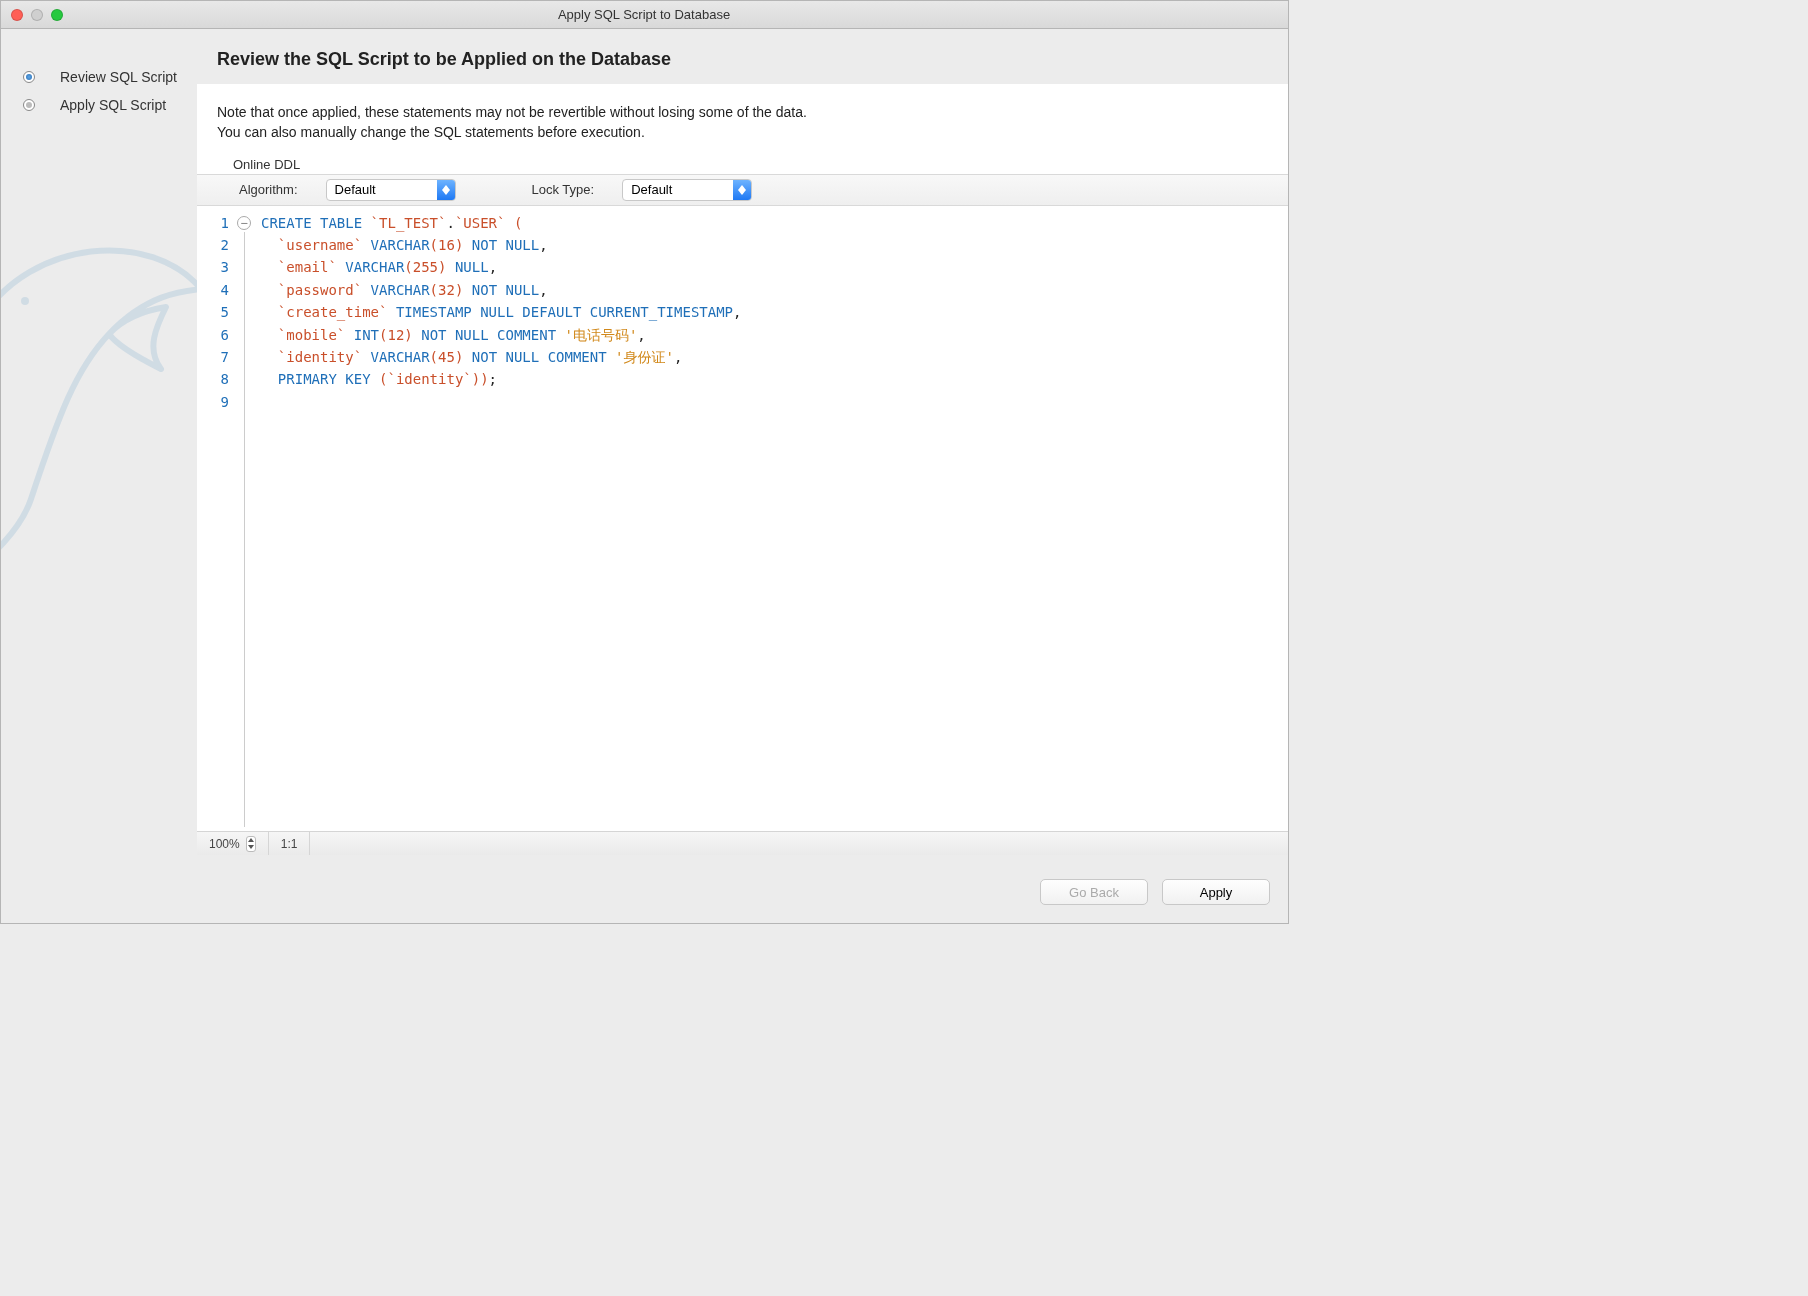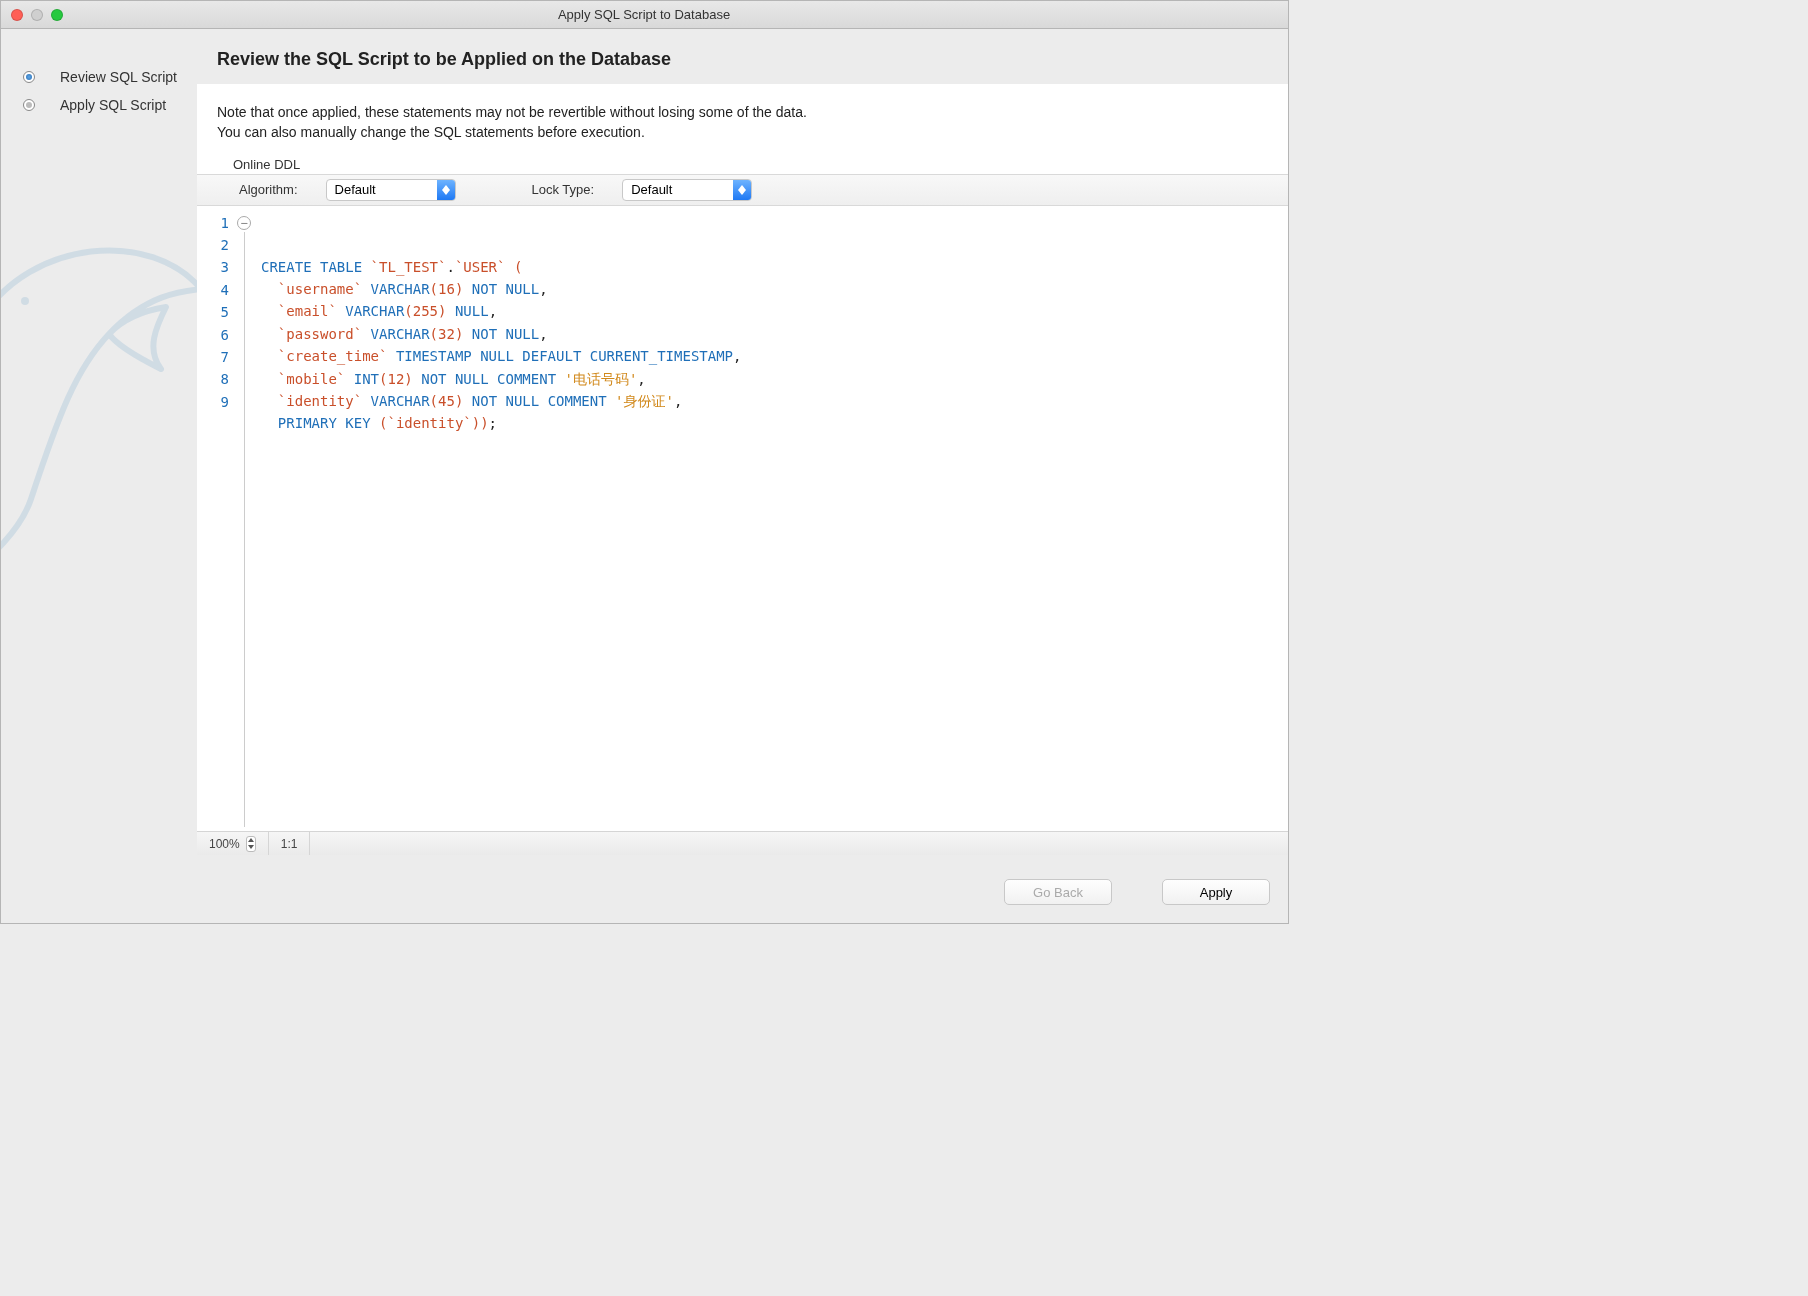--- a/index.html
+++ b/index.html
@@ -175,21 +175,21 @@
       font-size: 12px; color: #888; line-height: 1; background: #fff;
       position: relative; top: 2px; left: 0;
     }
     .fold-line {
       border-left: 1px solid #ccc;
       margin-left: 7px;
       height: calc(100% - 24px);
       position: absolute;
       top: 20px;
     }
-    .code { flex: 1; padding-left: 4px; padding-right: 18px; white-space: pre; margin-top: 44px; }
+    .code { flex: 1; padding-left: 4px; padding-right: 18px; white-space: pre; }
     .kw { color: #1f6fb8; }
     .ident { color: #c94f2a; }
     .num { color: #c94f2a; }
     .paren { color: #c94f2a; }
     .str { color: #d1881a; }
     .plain { color: #222; }
     .statusbar {
       height: 24px;
       background: linear-gradient(#f6f6f6, #eaeaea);
       border-top: 1px solid #d5d5d5;
@@ -220,21 +220,20 @@
       gap: 14px;
     }
     .btn {
       min-width: 108px;
       height: 26px;
       border-radius: 5px;
       border: 1px solid #c8c8c8;
       background: linear-gradient(#fefefe, #f1f1f1);
       font-size: 13px;
       cursor: pointer;
-      margin-left: 36px;
     }
     .btn:disabled { color: #aaa; cursor: default; }
   </style>
 </head>
 <body>
 
 <div class="window">
   <div class="titlebar">
     <div class="traffic-lights">
       <div class="tl red"></div>

